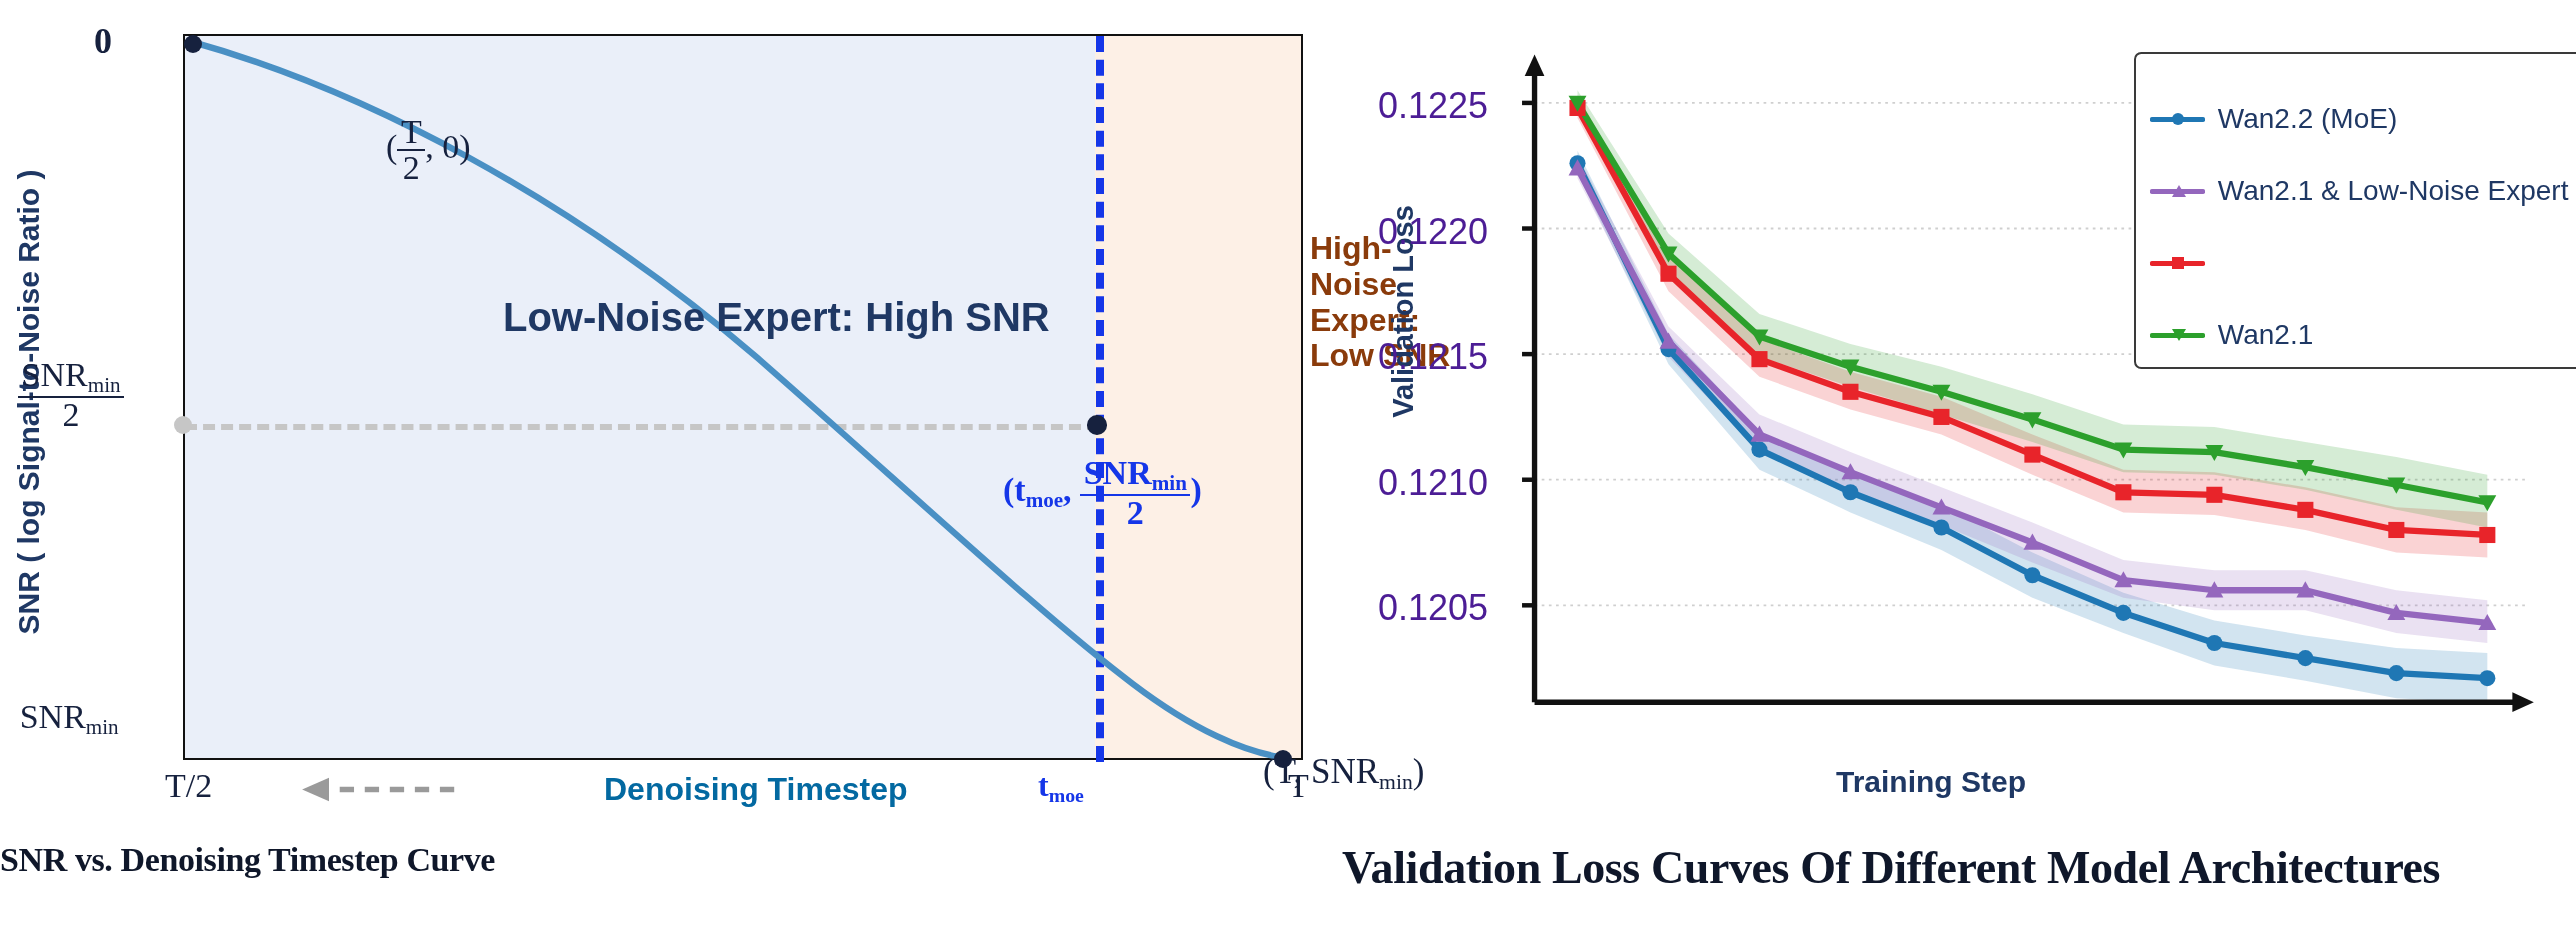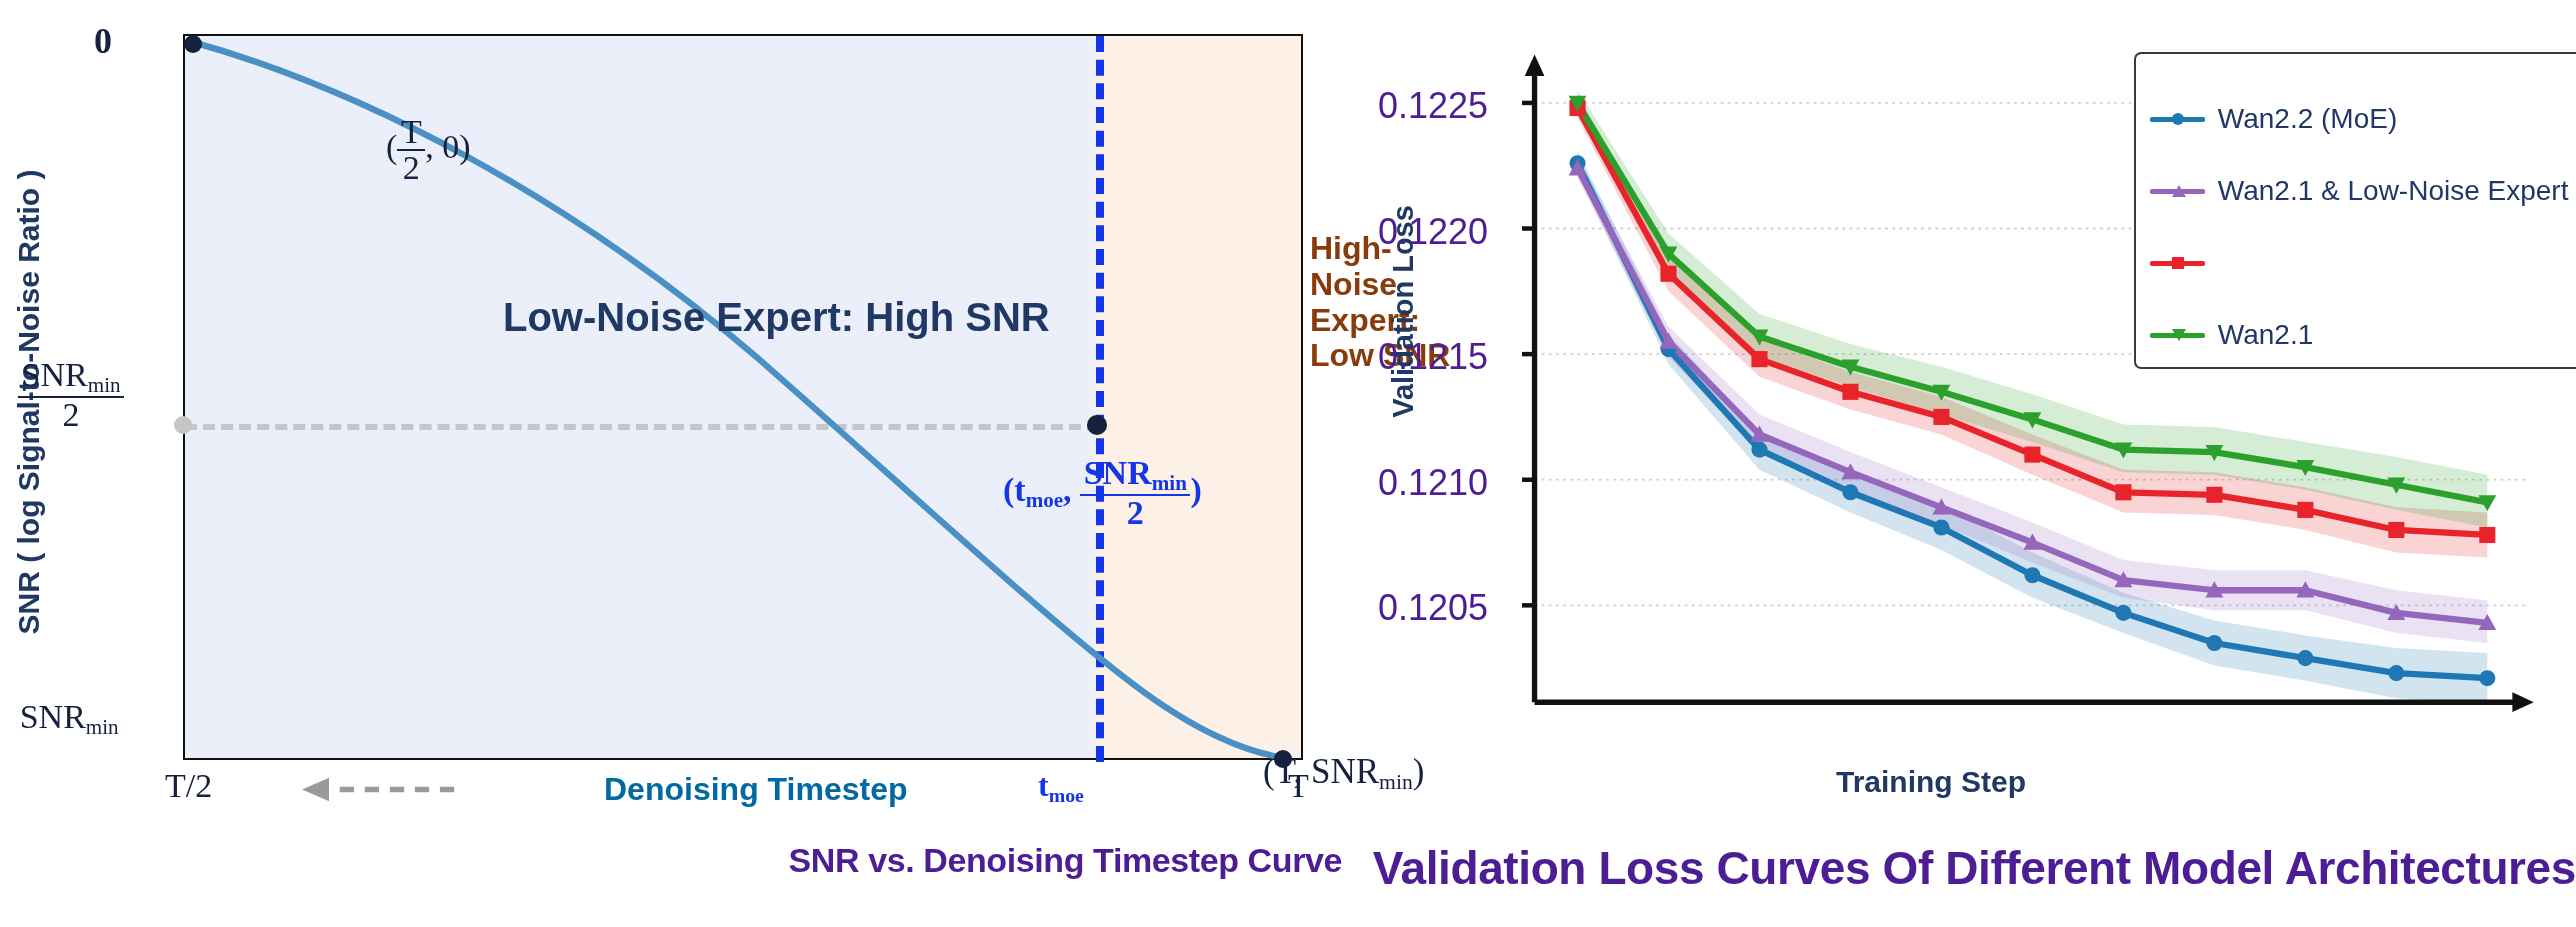--- a/index.html
+++ b/index.html
@@ -5,22 +5,22 @@
   html,body{margin:0;padding:0;background:#ffffff;}
   body{width:2576px;height:928px;font-family:"Liberation Sans",sans-serif;overflow:hidden;}
   .page{position:relative;width:2576px;height:928px;background:#fff;}
 
   
   .panel{position:absolute;top:0;height:928px;}
   #left-panel{left:0;width:1342px;}
   #right-panel{left:1342px;width:1234px;}
 
   .fig-caption{
-    position:absolute;width:100%;text-align:right;
-    font-weight:bold;color:#4c1d95;font-family:Liberation Sans, sans-serif;
+    position:absolute;width:100%;text-align:left;
+    font-weight:bold;color:#0f172a;font-family:Liberation Serif, serif;
     letter-spacing:-0.4px;
   }
 
   
   #snr-plot-frame{
     position:absolute;left:183px;top:34px;width:1120px;height:726px;
     border:2.7px solid #111;box-sizing:border-box;background:#eaeff9;
   }
   #snr-high-region{
     position:absolute;right:0;top:0;width:206px;height:100%;

